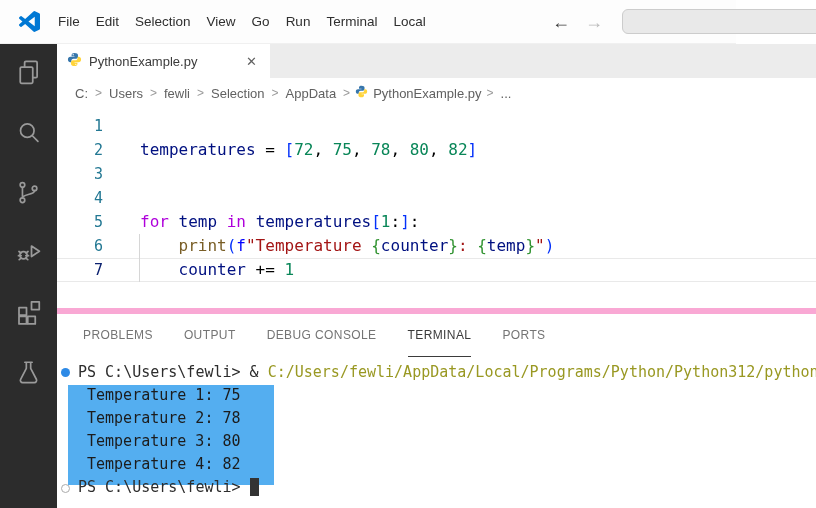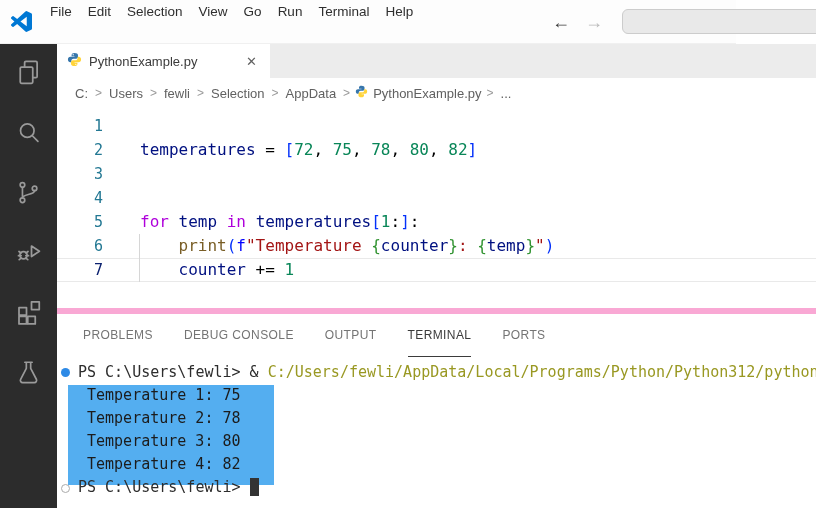--- a/index.html
+++ b/index.html
@@ -1,21 +1,21 @@
 <!DOCTYPE html>
 <html><head>
 <meta charset="utf-8">
 <style>
   html,body{margin:0;padding:0;background:#fff;}
   .app{position:relative;width:816px;height:508px;overflow:hidden;background:#fff;
        font-family:"Liberation Sans",sans-serif;-webkit-font-smoothing:antialiased;}
 
   
   .titlebar{position:absolute;left:0;top:0;width:736px;height:44px;background:#FDFDFD;
-            display:flex;border-bottom:1px solid #F0F0F0;box-sizing:border-box;}
+            display:flex;align-items:center;border-bottom:1px solid #F0F0F0;box-sizing:border-box;padding-left:8px;}
   .vscode-logo{margin-left:11px;display:flex;align-items:center;}
   .menubar{display:flex;margin-left:10px;}
   .menu-item{padding:4px 8px;font-size:13.5px;color:#2F2F2F;border-radius:5px;cursor:default;}
   .nav-arrows{position:absolute;left:552px;top:0;height:44px;display:flex;align-items:center;gap:15px;}
   .nav-back{font-size:18px;color:#3A3A3A;}
   .nav-fwd{font-size:18px;color:#B9B9B9;}
   .command-center{position:absolute;left:622px;top:9px;width:210px;height:25px;background:#E9E9E9;
                   border:1px solid #CCCCCC;border-radius:6px;box-sizing:border-box;}
 
   
@@ -78,21 +78,21 @@
         </svg>
     </span>
     <nav class="menubar" id="menubar">
         <span class="menu-item">File</span>
         <span class="menu-item">Edit</span>
         <span class="menu-item">Selection</span>
         <span class="menu-item">View</span>
         <span class="menu-item">Go</span>
         <span class="menu-item">Run</span>
         <span class="menu-item">Terminal</span>
-        <span class="menu-item">Help</span>
+        <span class="menu-item">Local</span>
       </nav>
     <div class="nav-arrows">
       <span class="nav-back">←</span>
       <span class="nav-fwd">→</span>
     </div>
     <div class="command-center"></div>
   </div>
 
   <div class="activitybar" id="activitybar">
       <div class="ab-item">
@@ -182,21 +182,21 @@
         <div class="code-line"><div class="ln">5</div><div class="lc"><span style="color: rgb(175, 0, 219);">for</span><span style="color: rgb(0, 0, 0);"> </span><span style="color: rgb(0, 16, 128);">temp</span><span style="color: rgb(0, 0, 0);"> </span><span style="color: rgb(175, 0, 219);">in</span><span style="color: rgb(0, 0, 0);"> </span><span style="color: rgb(0, 16, 128);">temperatures</span><span style="color: rgb(4, 49, 250);">[</span><span style="color: rgb(9, 134, 88);">1</span><span style="color: rgb(0, 0, 0);">:</span><span style="color: rgb(4, 49, 250);">]</span><span style="color: rgb(0, 0, 0);">:</span></div></div>
         <div class="code-line"><div class="ln">6</div><div class="lc"><span style="color: rgb(0, 0, 0);">    </span><span style="color: rgb(121, 94, 38);">print</span><span style="color: rgb(4, 49, 250);">(</span><span style="color: rgb(0, 0, 255);">f</span><span style="color: rgb(163, 21, 21);">"Temperature </span><span style="color: rgb(49, 147, 49);">{</span><span style="color: rgb(0, 16, 128);">counter</span><span style="color: rgb(49, 147, 49);">}</span><span style="color: rgb(163, 21, 21);">: </span><span style="color: rgb(49, 147, 49);">{</span><span style="color: rgb(0, 16, 128);">temp</span><span style="color: rgb(49, 147, 49);">}</span><span style="color: rgb(163, 21, 21);">"</span><span style="color: rgb(4, 49, 250);">)</span></div></div>
         <div class="code-line current"><div class="ln">7</div><div class="lc"><span style="color: rgb(0, 0, 0);">    </span><span style="color: rgb(0, 16, 128);">counter</span><span style="color: rgb(0, 0, 0);"> += </span><span style="color: rgb(9, 134, 88);">1</span></div></div>
       </div>
   </div>
   <div class="indent-guide" style="position:absolute;left:139px;top:234px;width:1px;height:48px;background:#D6D6D6;"></div>
 
   <div class="panel">
     <div class="panel-tabs" id="paneltabs">
         <div class="panel-tab">PROBLEMS</div>
+        <div class="panel-tab">OUTPUT</div>
         <div class="panel-tab">DEBUG CONSOLE</div>
-        <div class="panel-tab">OUTPUT</div>
         <div class="panel-tab active">TERMINAL</div>
         <div class="panel-tab">PORTS</div>
       </div>
     <div class="terminal" id="terminal" style="color: rgb(45, 45, 45);"><div class="term-selection" style="background: rgb(84, 174, 240);"></div><div class="term-line"><span class="cmd-dot" style="background: rgb(46, 138, 230);"></span><span>PS C:\Users\fewli&gt; </span><span>&amp; </span><span style="color: rgb(153, 152, 34);">C:/Users/fewli/AppData/Local/Programs/Python/Python312/python.exe</span></div><div class="term-line term-out" style="color: rgb(28, 28, 28);">Temperature 1: 75</div><div class="term-line term-out" style="color: rgb(28, 28, 28);">Temperature 2: 78</div><div class="term-line term-out" style="color: rgb(28, 28, 28);">Temperature 3: 80</div><div class="term-line term-out" style="color: rgb(28, 28, 28);">Temperature 4: 82</div><div class="term-line"><span class="prompt-circle"></span><span>PS C:\Users\fewli&gt;</span><span class="cursor-block"></span></div></div>
   </div>
 
 </div>
 
 </body></html>

